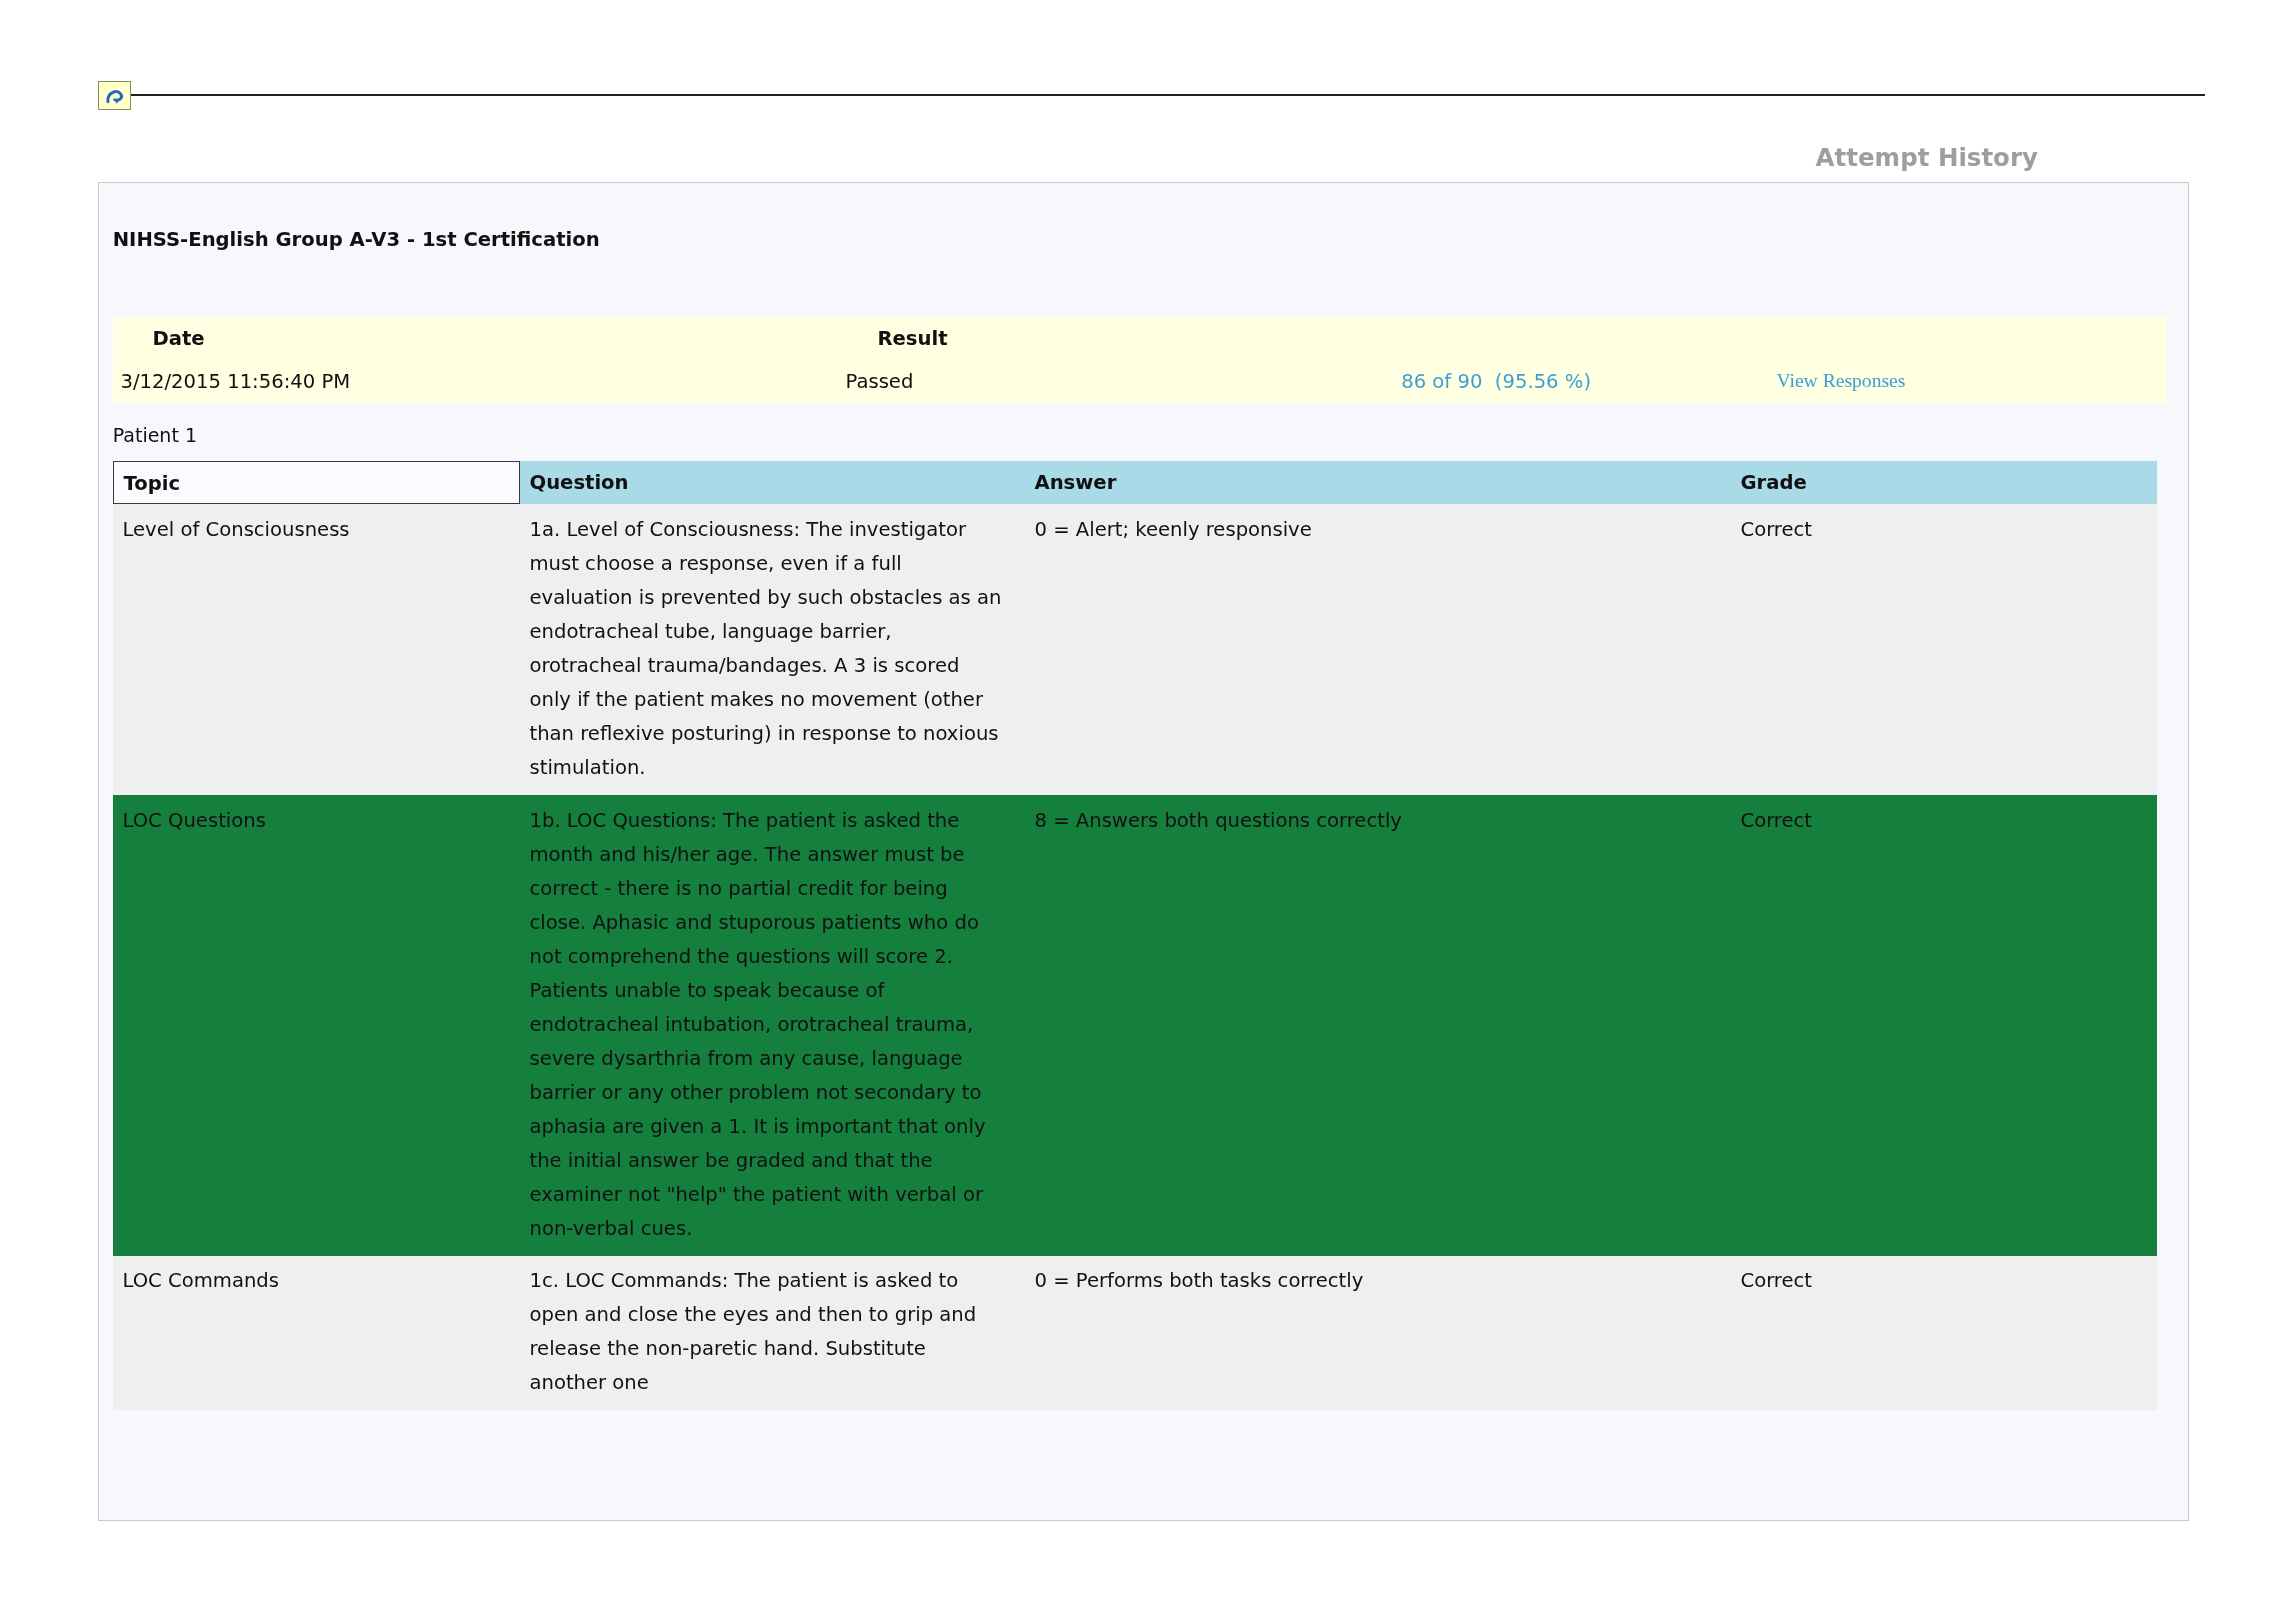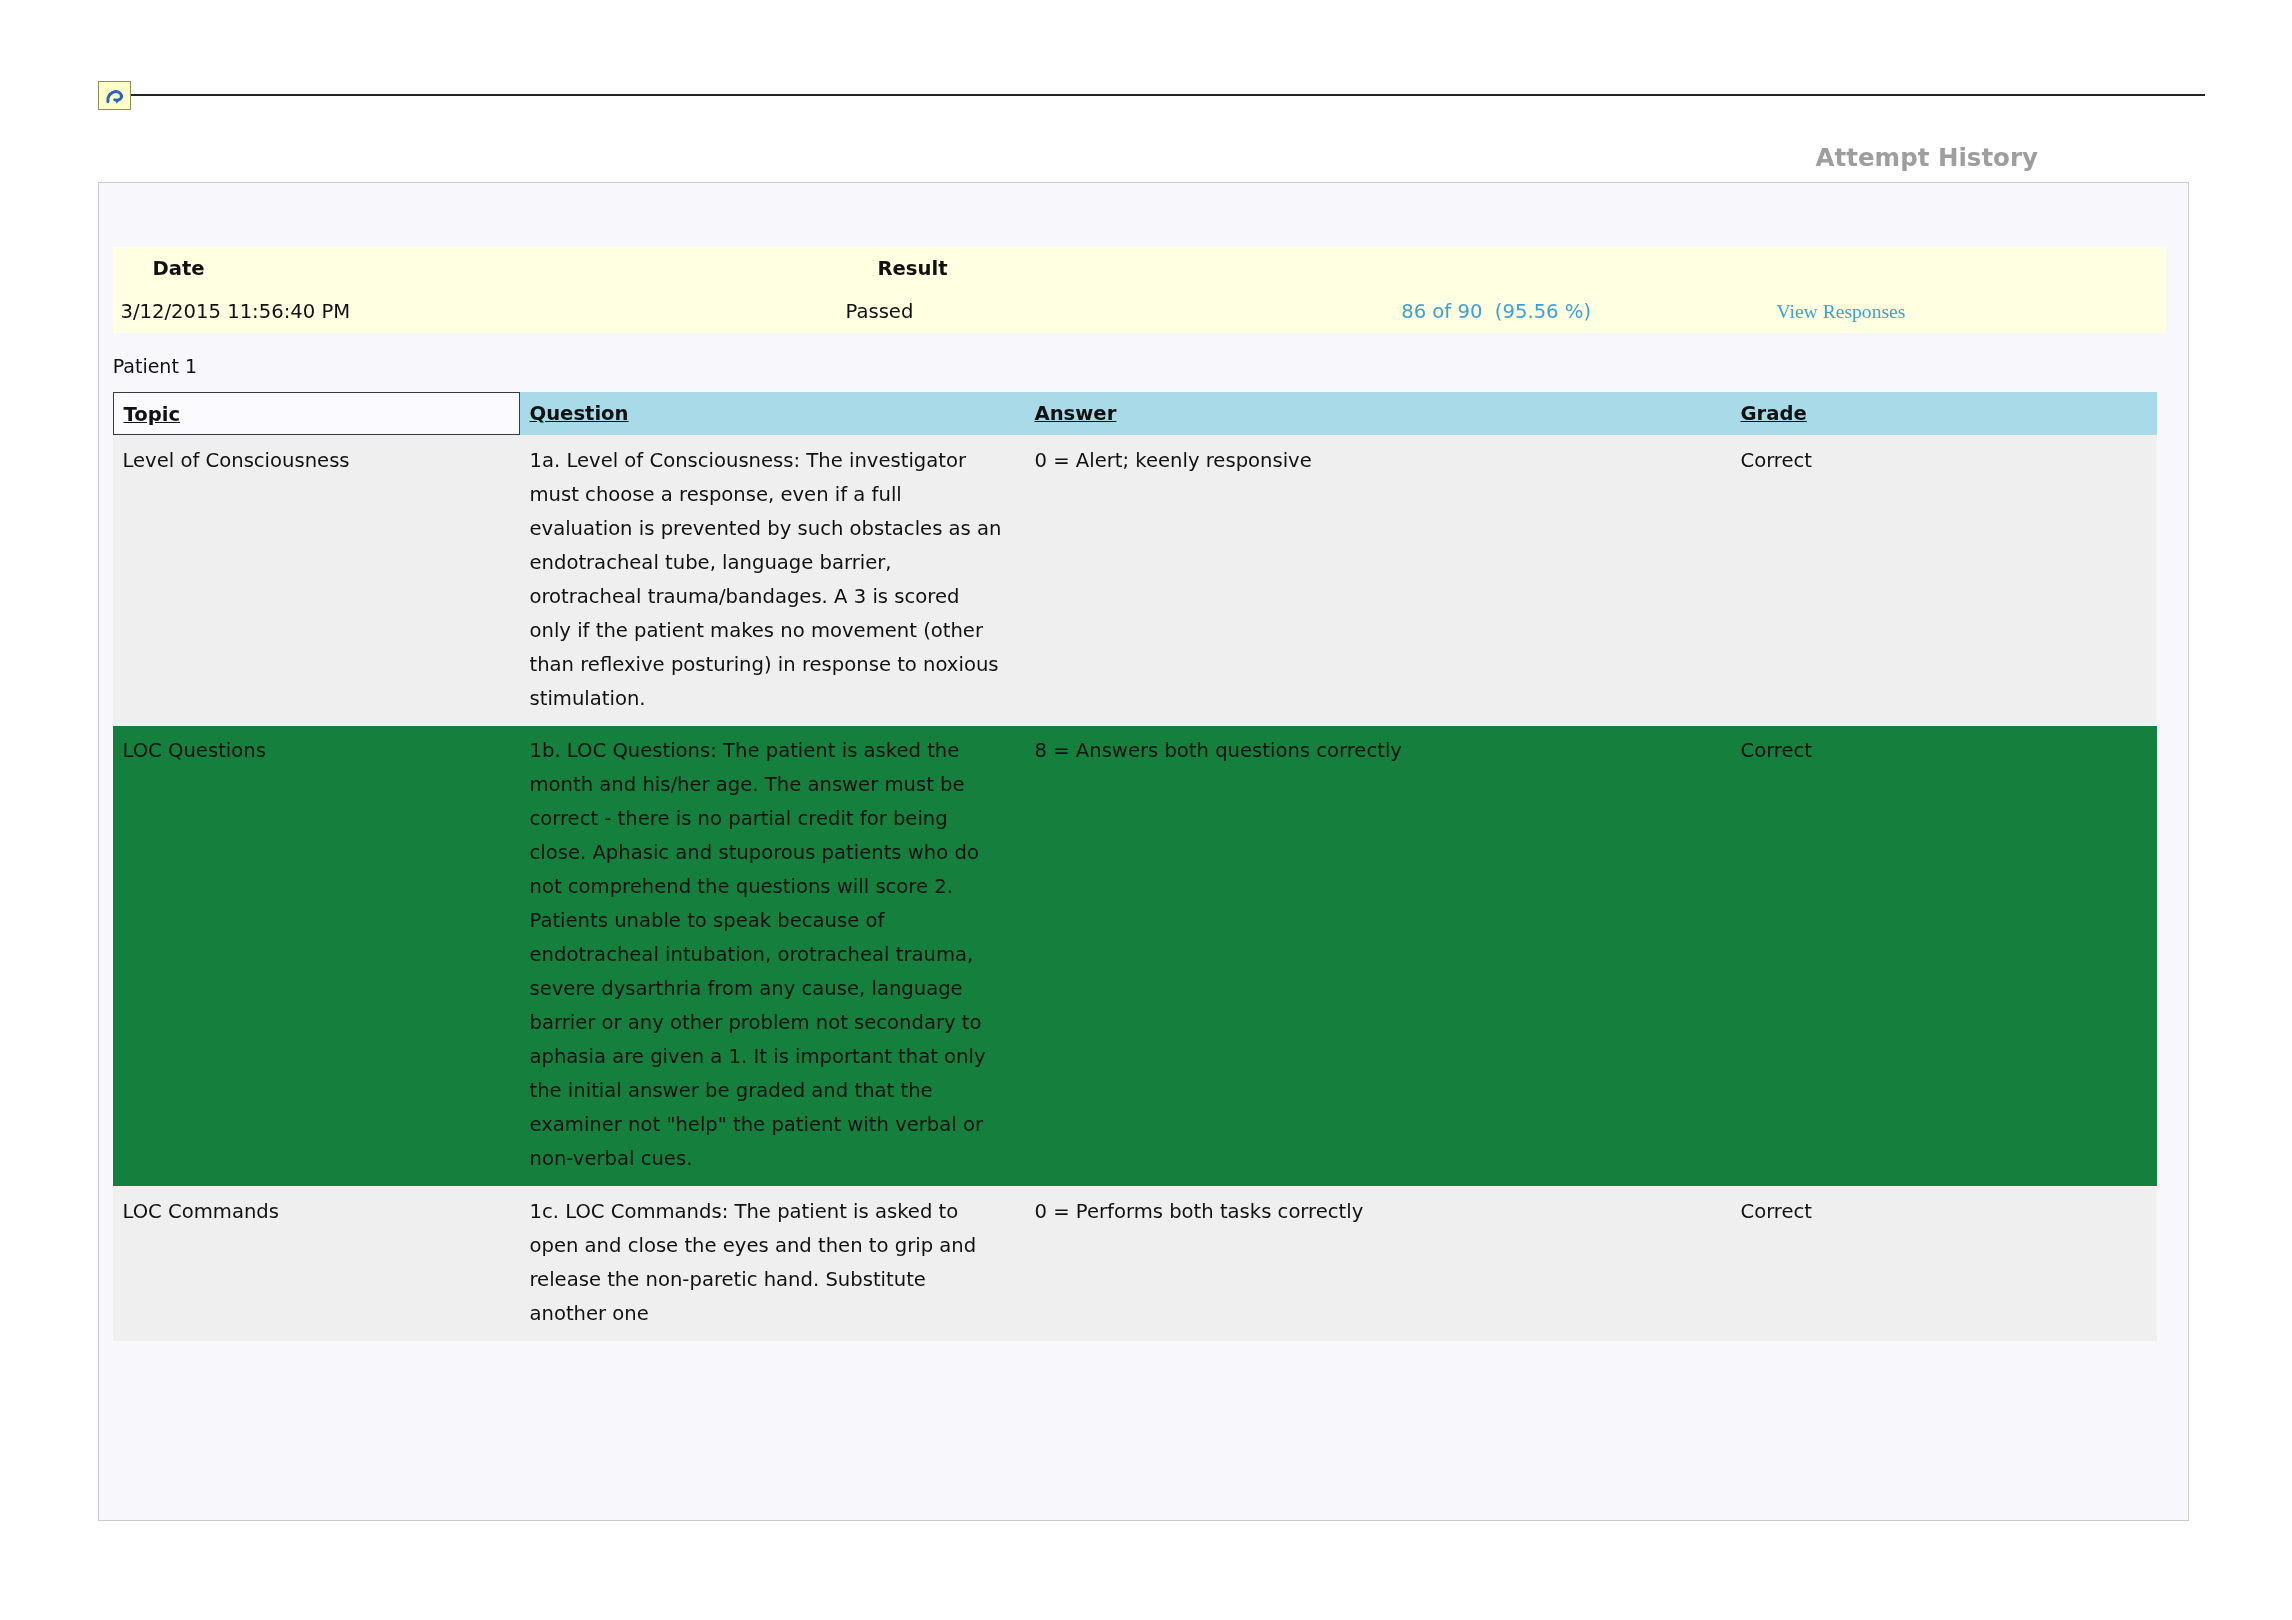--- a/index.html
+++ b/index.html
@@ -80,21 +80,21 @@
   }
   .qcell {
     padding: 8.8px 11.8px 9.8px 9.8px;
     line-height: 34px;
     vertical-align: top;
   }
   .qhead .qcell {
     background: #A8DAE8;
     font-weight: bold;
     line-height: 23.5px;
-    padding-top: 9.8px; padding-bottom: 7.8px; text-decoration: underline;
+    padding-top: 9.8px; padding-bottom: 7.8px;
   }
   .qhead .topic-head {
     background: #FBFBFF;
     border: 1px solid #3a3a3a;
   }
   .row-gray  .qcell { background: #EFEFEF; }
   .row-yellow .qcell { background: #15803d; }
   .qcell.question { padding-right: 19.6px; }
 </style>
 </head>
@@ -104,20 +104,21 @@
 <div class="logo">
   <svg width="23.5" height="21.6" viewBox="0 0 24 22">
     <path d="M5 17 C4 8, 14 4, 18 9 C21 13, 16 17, 12 15" fill="none" stroke="#2B62C4" stroke-width="3" stroke-linecap="round"></path>
     <path d="M12 15 L18 13 L14 19 Z" fill="#2B62C4"></path>
   </svg>
 </div>
 <div class="attempt-history">Attempt History</div>
 
 <div class="panel">
 
+  <div class="panel-title">NIHSS-English Group A-V3 - 1st Certification</div>
 
   <div class="band">
     <div class="band-row">
       <div class="band-cell band-header">Date</div>
       <div class="band-cell band-header">Result</div>
       <div class="band-cell score-cell"></div>
       <div class="band-cell link-cell"></div>
     </div>
     <div class="band-row">
       <div class="band-cell">3/12/2015 11:56:40 PM</div>

